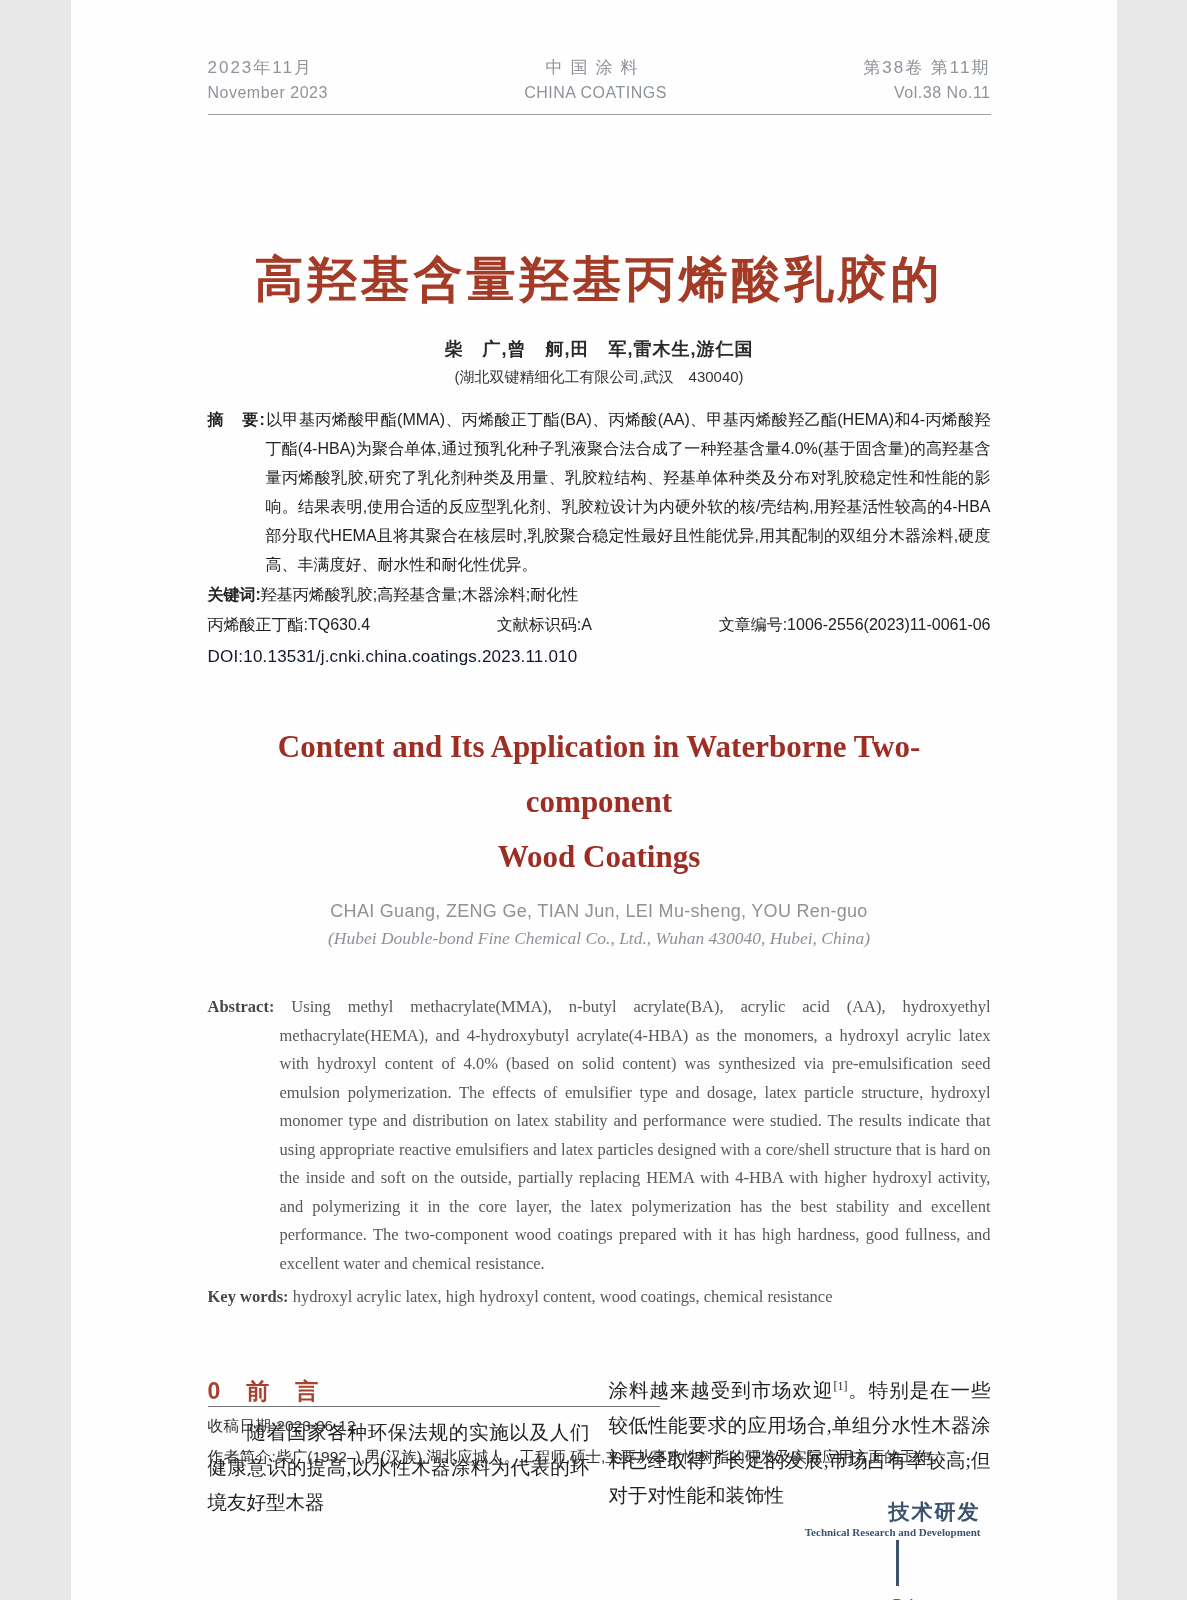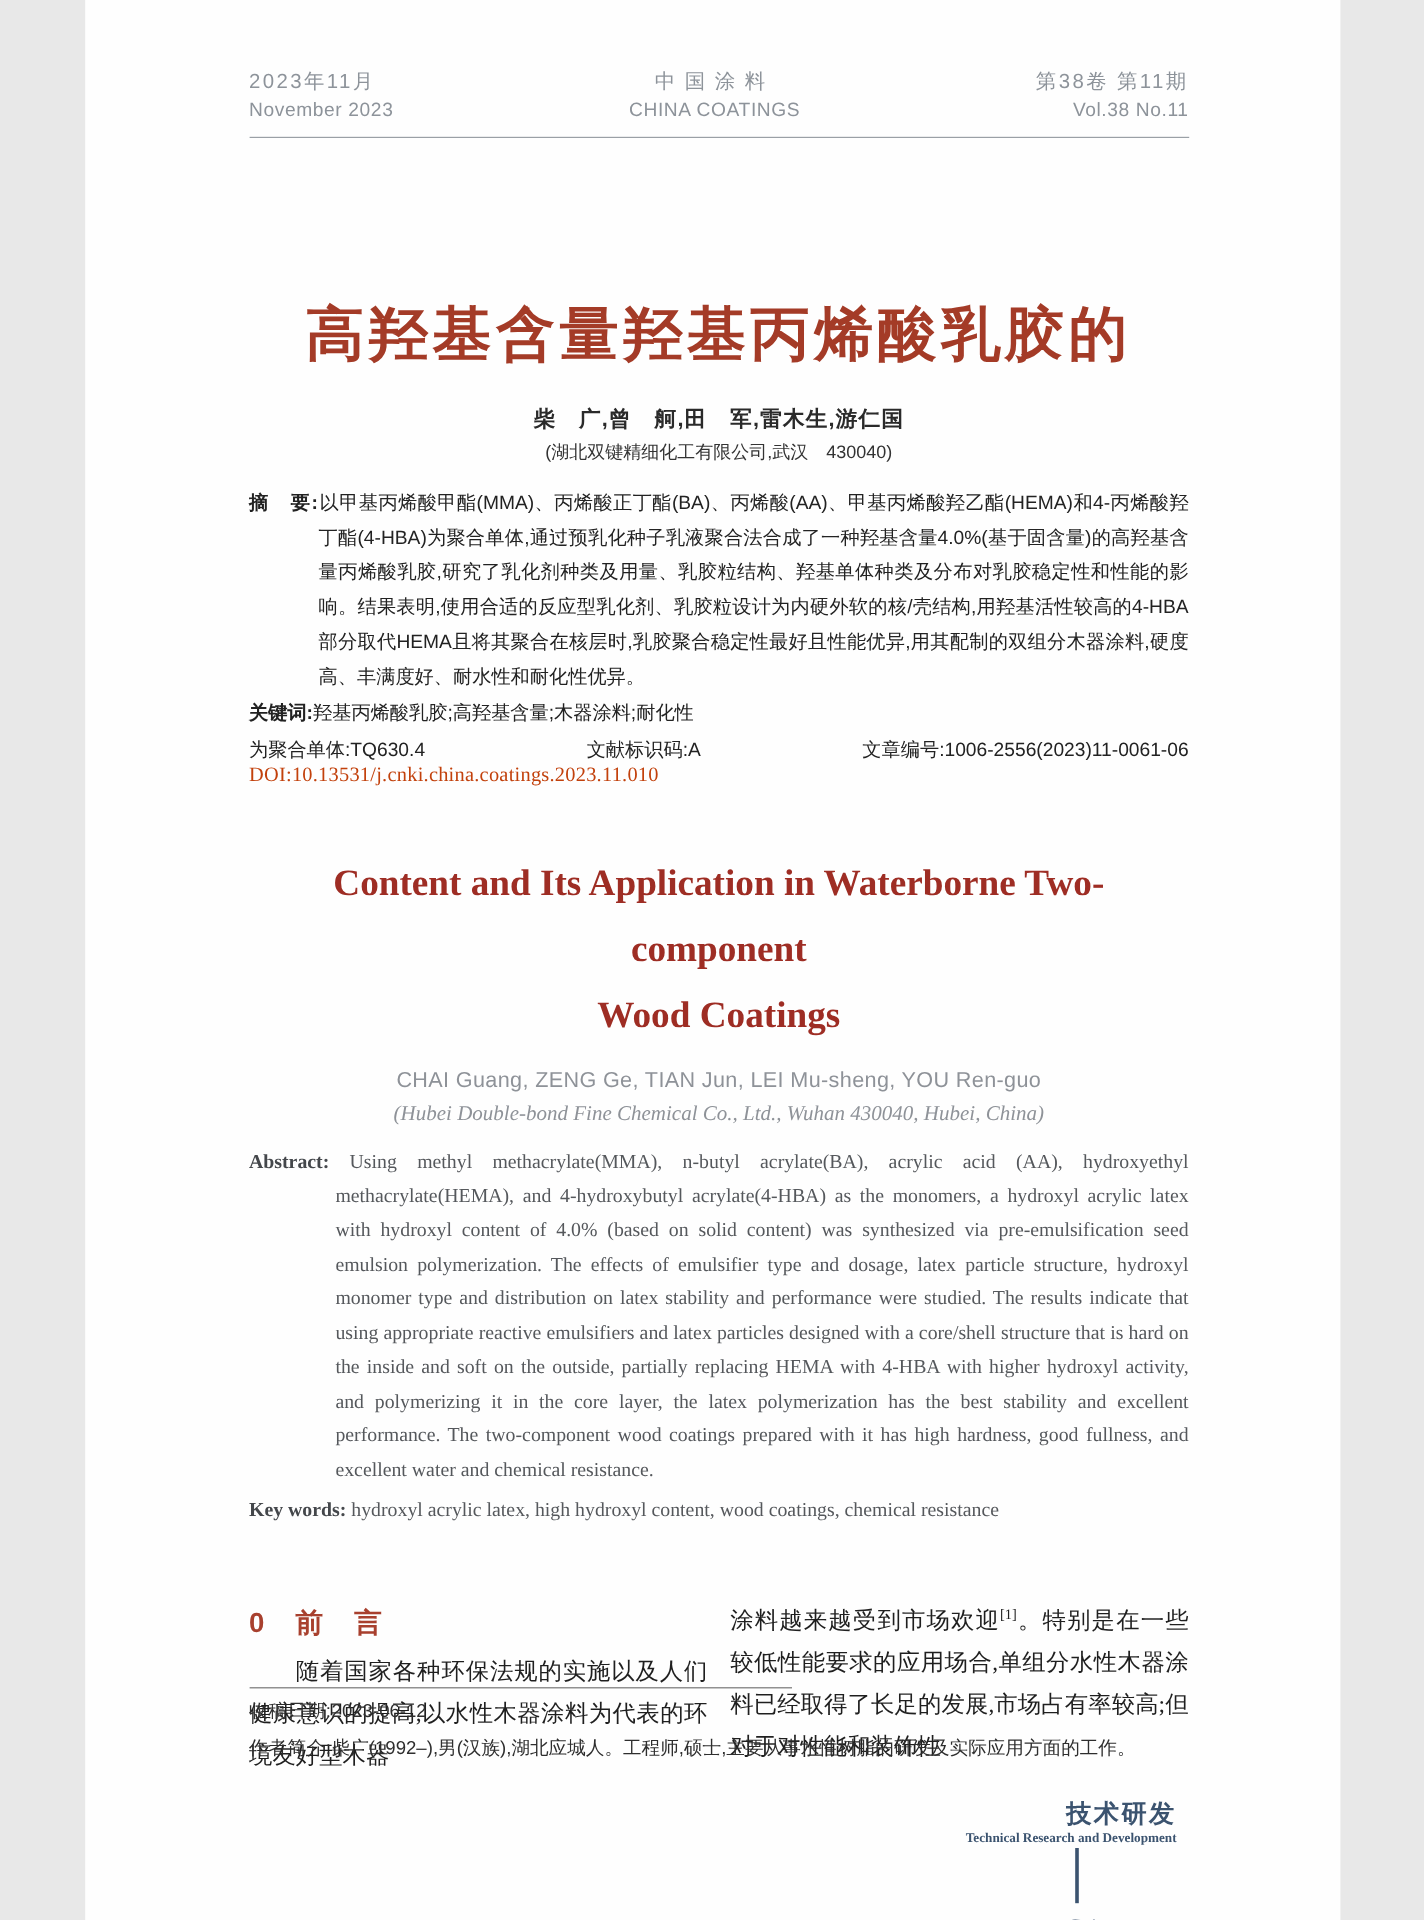--- a/index.html
+++ b/index.html
@@ -58,23 +58,23 @@
   }
   .abs-zh .lbl{font-weight:bold;letter-spacing:1px;}
   .kw-zh{margin-top:1px;font-size:16px;line-height:29px;color:#222;}
   .kw-zh .lbl{font-weight:bold;}
   .meta-row{
     margin-top:6px;
     display:flex;justify-content:space-between;
     font-size:16px;color:#222;
   }
   .doi{
-    margin-top:0;
-    font-family:Liberation Serif, serif;
-    font-size:17px;color:#c2410c;letter-spacing:0.2px;
+    margin-top:11px;
+    font-family:Liberation Sans, sans-serif;
+    font-size:17px;color:#0f172a;letter-spacing:0.2px;
   }
 
   
   .title-en{
     margin-top:52px;
     text-align:center;
     font-family:"Liberation Serif",serif;
     font-weight:bold;
     color:#9e2d24;
     font-size:31px;
@@ -85,21 +85,21 @@
     font-size:18px;color:#8e9298;letter-spacing:0.3px;
   }
   .affil-en{
     margin-top:6px;text-align:center;
     font-family:"Liberation Serif",serif;font-style:italic;
     font-size:17.5px;color:#8e9298;
   }
 
   
   .abs-en{
-    margin-top:16px;
+    margin-top:44px;
     font-family:"Liberation Serif",serif;
     font-size:16.5px;line-height:28.5px;
     text-align:justify;
     padding-left:72px;text-indent:-72px;
     color:#55585c;
   }
   .abs-en .lbl{font-weight:bold;color:#44474b;}
   .kw-en{
     margin-top:5px;
     font-family:"Liberation Serif",serif;
@@ -175,21 +175,21 @@
     </div>
 
     <div class="authors-zh">柴　广,曾　舸,田　军,雷木生,游仁国</div>
     <div class="affil-zh">(湖北双键精细化工有限公司,武汉　430040)</div>
 
     <div class="abs-zh"><span class="lbl">摘　要:</span><span>以甲基丙烯酸甲酯(MMA)、丙烯酸正丁酯(BA)、丙烯酸(AA)、甲基丙烯酸羟乙酯(HEMA)和4-丙烯酸羟丁酯(4-HBA)为聚合单体,通过预乳化种子乳液聚合法合成了一种羟基含量4.0%(基于固含量)的高羟基含量丙烯酸乳胶,研究了乳化剂种类及用量、乳胶粒结构、羟基单体种类及分布对乳胶稳定性和性能的影响。结果表明,使用合适的反应型乳化剂、乳胶粒设计为内硬外软的核/壳结构,用羟基活性较高的4-HBA部分取代HEMA且将其聚合在核层时,乳胶聚合稳定性最好且性能优异,用其配制的双组分木器涂料,硬度高、丰满度好、耐水性和耐化性优异。</span></div>
 
     <div class="kw-zh"><span class="lbl">关键词:</span><span>羟基丙烯酸乳胶;高羟基含量;木器涂料;耐化性</span></div>
 
     <div class="meta-row">
-      <span><span>为聚合单体:</span><span>TQ630.4</span></span>
+      <span><span>丙烯酸正丁酯:</span><span>TQ630.4</span></span>
       <span><span>文献标识码:</span><span>A</span></span>
       <span><span>文章编号:</span><span>1006-2556(2023)11-0061-06</span></span>
     </div>
 
     <div class="doi">DOI:10.13531/j.cnki.china.coatings.2023.11.010</div>
 
     <div class="title-en">
       <div>Content and Its Application in Waterborne Two-component</div>
       <div>Wood Coatings</div>
     </div>

